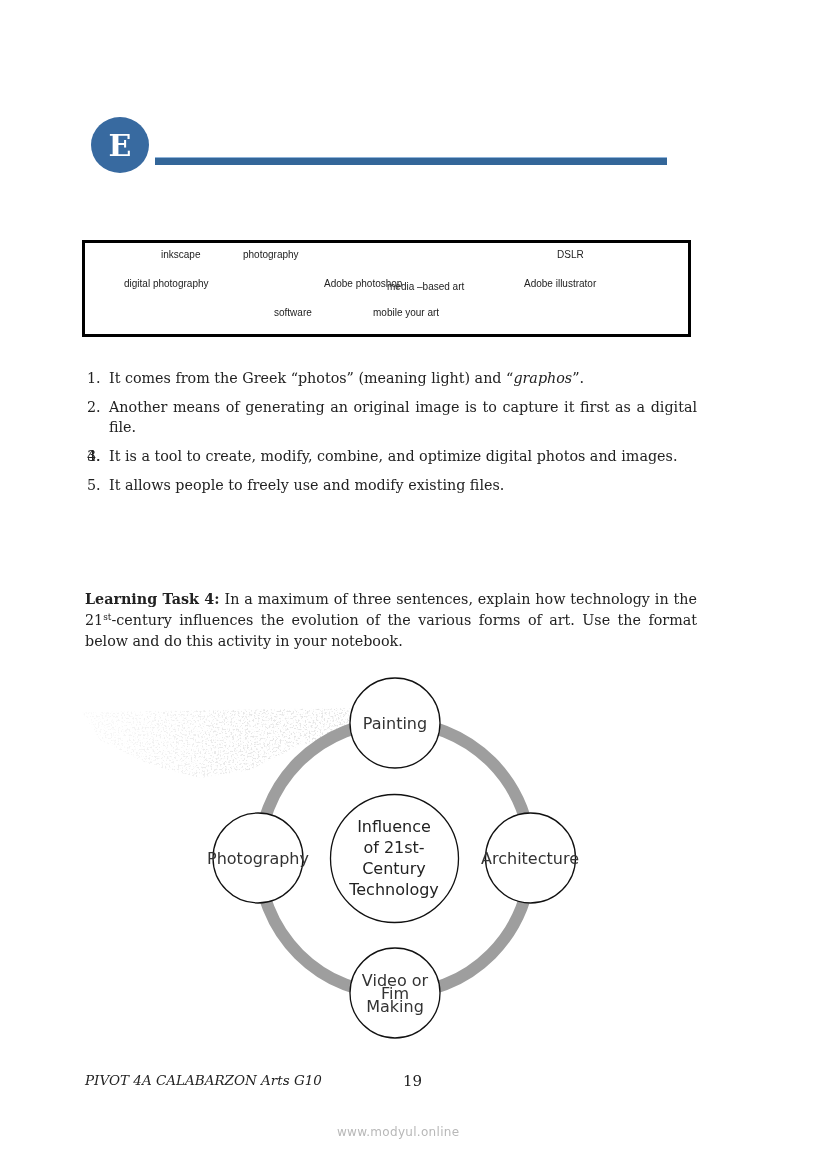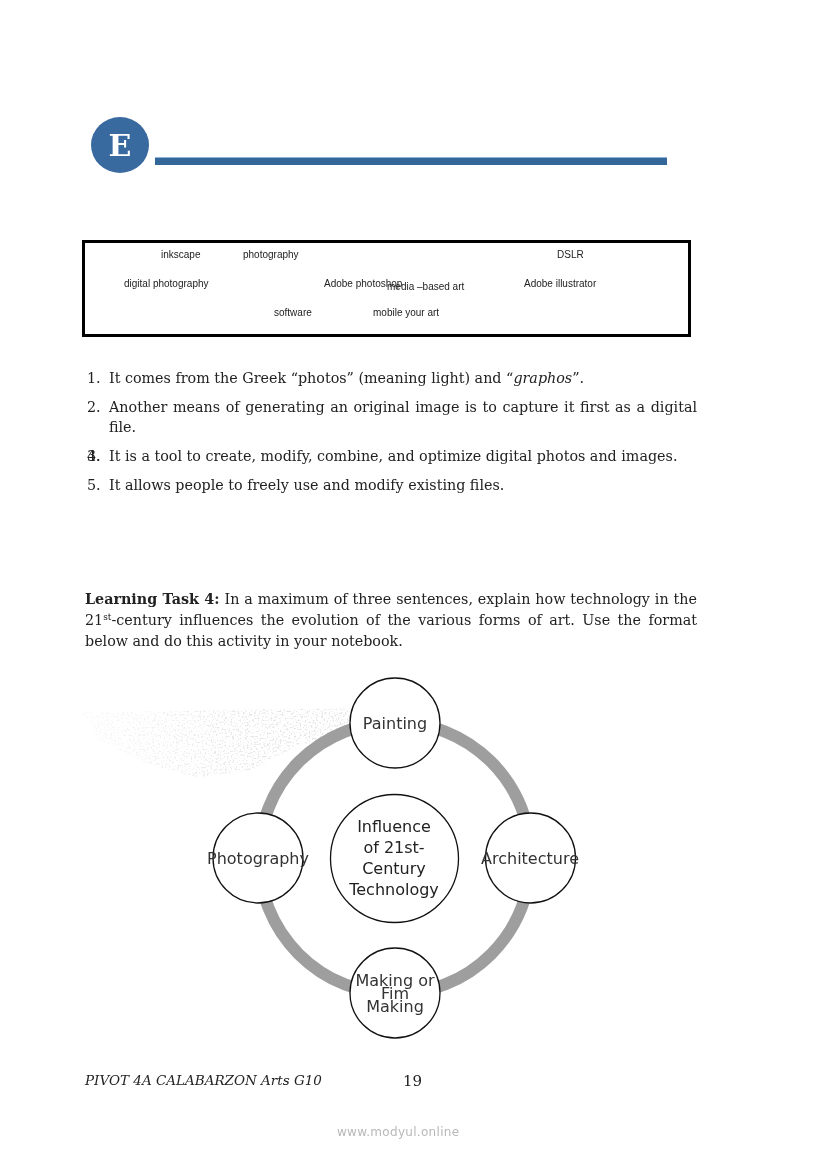--- a/index.html
+++ b/index.html
@@ -131,21 +131,21 @@
     <span>Painting</span>
   </div>
   <div class="node-label node-small" style="left:213px; top:813px;">
     <span>Photography</span>
   </div>
   <div class="node-label node-small" style="left:485px; top:813px;">
     <span>Architecture</span>
   </div>
   <div class="node-label node-small" style="left:350px; top:948px;">
     <div>
-      <div>Making or Fim</div>
+      <div>Video or Fim</div>
       <div>Making</div>
     </div>
   </div>
 
   <div class="footer-left">PIVOT 4A CALABARZON Arts G10</div>
   <div class="footer-page">19</div>
   <div class="watermark">www.modyul.online</div>
 </div>
 
 </body></html>

